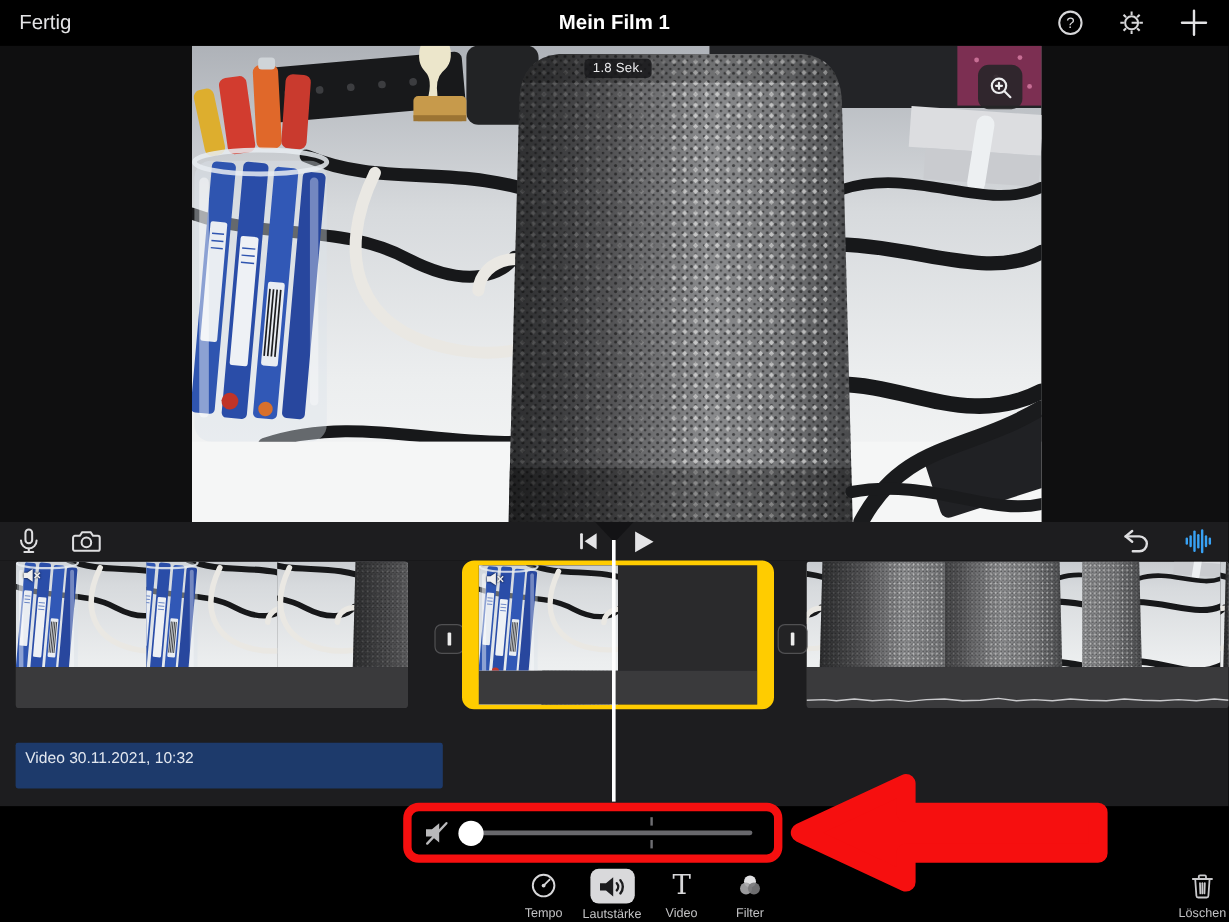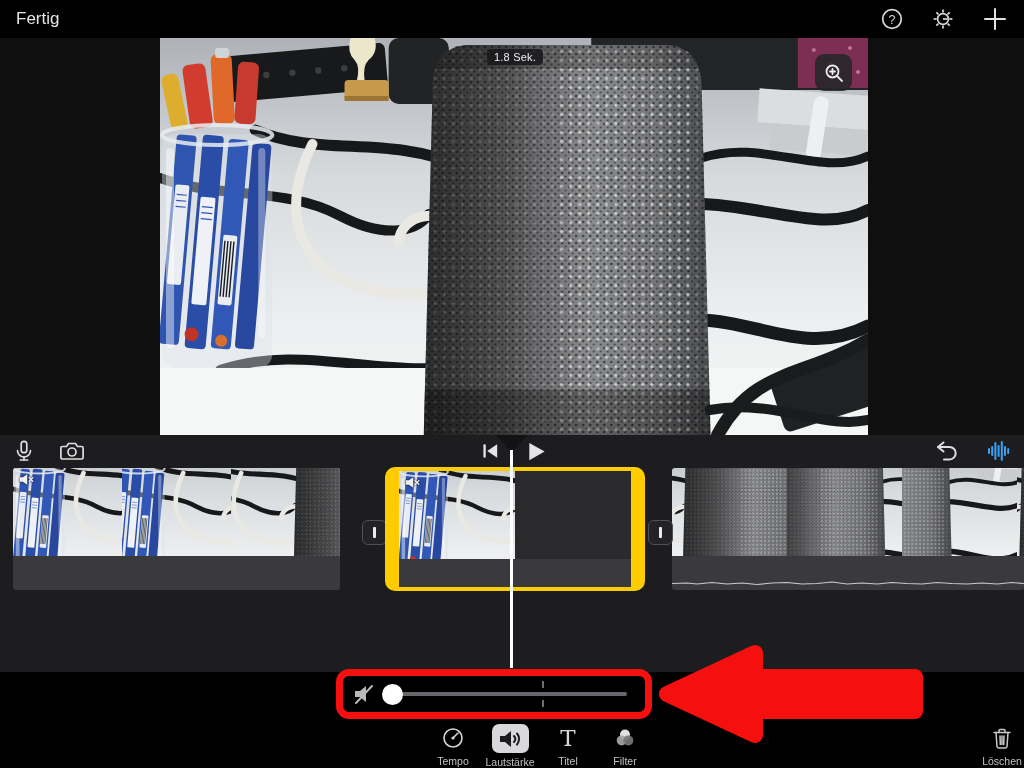--- a/index.html
+++ b/index.html
@@ -206,20 +206,21 @@
           <ellipse cx="57" cy="97" rx="55" ry="10" fill="none" stroke="#e7ecf1" stroke-width="4" opacity=".85"></ellipse>
           <rect x="6" y="110" width="8" height="200" rx="4" fill="#ffffff" opacity=".45"></rect>
           <rect x="98" y="110" width="7" height="190" rx="3.5" fill="#ffffff" opacity=".35"></rect>
         </g>
       </g>
     </defs>
   </svg>
 
   <header class="hdr">
     <button class="done">Fertig</button>
+    <div class="ttl">Mein Film 1</div>
     <div class="hdr-ic">
       <button>
         <svg width="24" height="24" viewBox="0 0 24 24">
           <circle cx="12" cy="12" r="9.3" fill="none" stroke="#d7d7d9" stroke-width="1.7"></circle>
           <text x="12" y="16.5" text-anchor="middle" font-size="12.5" fill="#d7d7d9" font-family="Liberation Sans,sans-serif">?</text>
         </svg>
       </button>
       <button>
         <svg width="24" height="24" viewBox="0 0 24 24">
           <g stroke="#d7d7d9" stroke-width="1.7" fill="none">
@@ -389,20 +390,23 @@
             <use href="#photo"></use>
           </svg>
       </div>
       <div class="audiostrip">
         <svg width="352" height="34" viewBox="0 0 352 34">
           <polyline points="0,27.5 15,27 25,28 40,26.5 55,28 70,27 85,28.5 100,27 115,26.5 130,28 145,27.5 160,26 175,28 190,27 205,28 220,26.5 235,27.5 250,28 265,26.5 280,27.5 295,28 310,27 325,28 340,26.5 352,27.5" fill="none" stroke="#d9d9db" stroke-width="1.2" opacity=".9"></polyline>
         </svg>
       </div>
     </div>
 
+    <div class="audiobar" style="background: rgb(29, 58, 107);">
+      <span>Video 30.11.2021, 10:32</span>
+    </div>
   </div>
 
   <div class="ph-tri"></div>
   <div class="ph-line"></div>
 
   <div class="bottom">
 
     <div class="vol-annot" style="border-color: rgb(246, 15, 15);">
       <button>
         <svg width="22" height="22" viewBox="0 0 22 22">
@@ -445,21 +449,21 @@
           <circle cx="12" cy="12" r="1.6" fill="#d7d7d9"></circle>
         </svg>
       </span>
       <span class="tb-label">Tempo</span>
     </div>
 
     <div class="tb-item" style="left:568px">
       <span class="iconwrap">
           <span class="serifT">T</span>
         </span>
-      <span class="tb-label">Titel</span>
+      <span class="tb-label">Video</span>
     </div>
 
     <div class="tb-item" style="left:625px">
       <span class="iconwrap">
         <svg width="24" height="24" viewBox="0 0 24 24">
           <circle cx="12" cy="8.6" r="5" fill="#ececee" opacity=".95"></circle>
           <circle cx="8.7" cy="14.4" r="5" fill="#a7a7a9" opacity=".92"></circle>
           <circle cx="15.3" cy="14.4" r="5" fill="#77777a" opacity=".92"></circle>
         </svg>
       </span>

